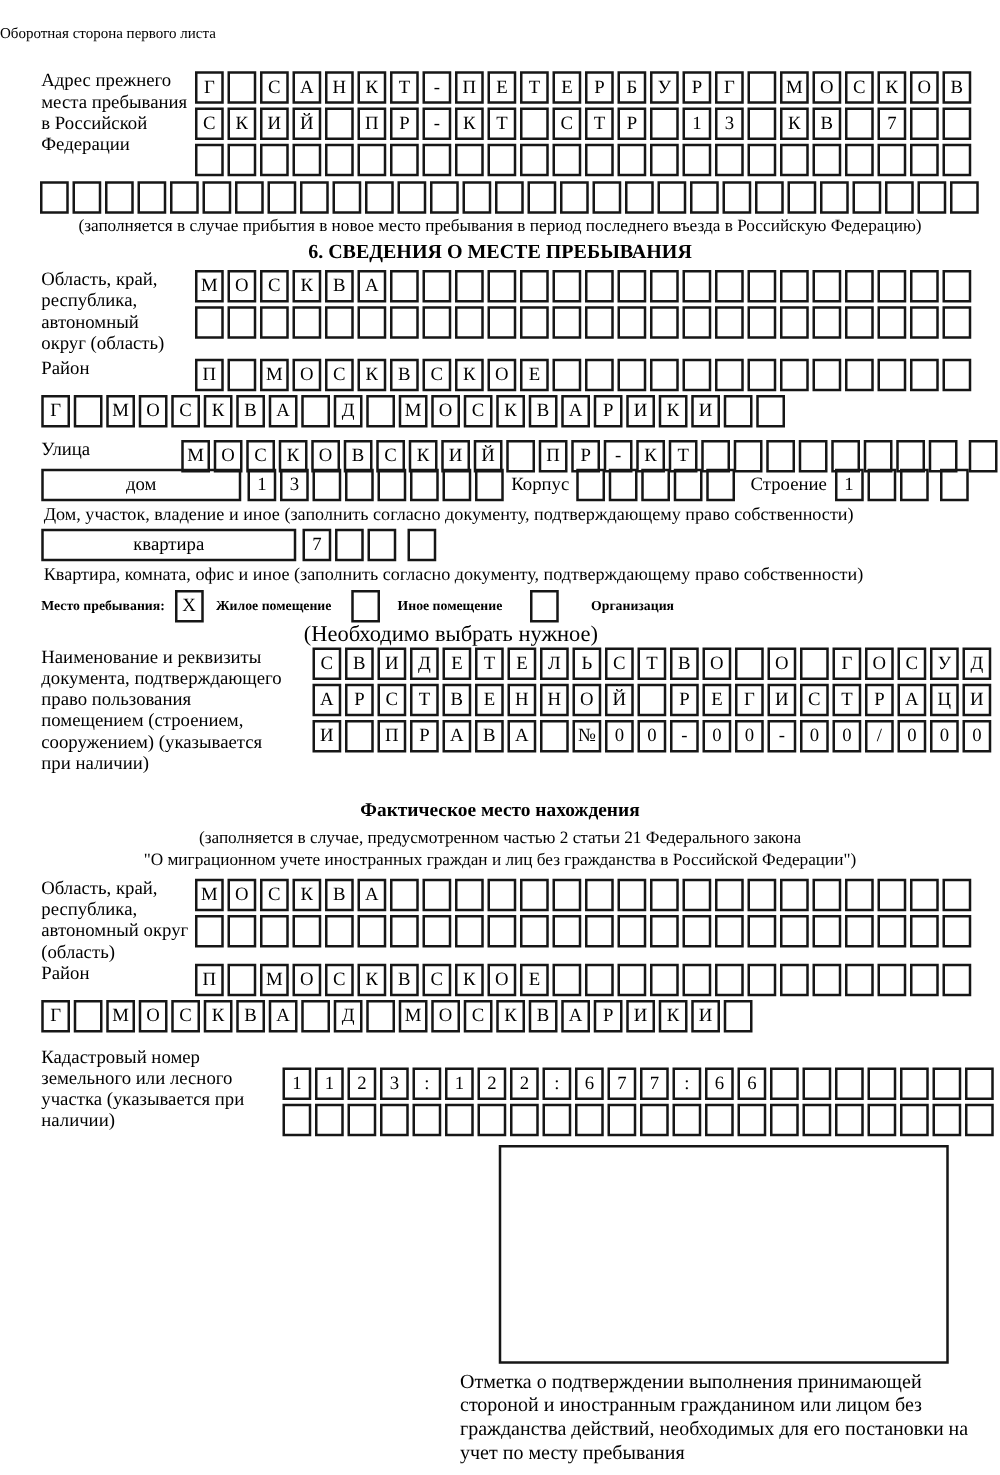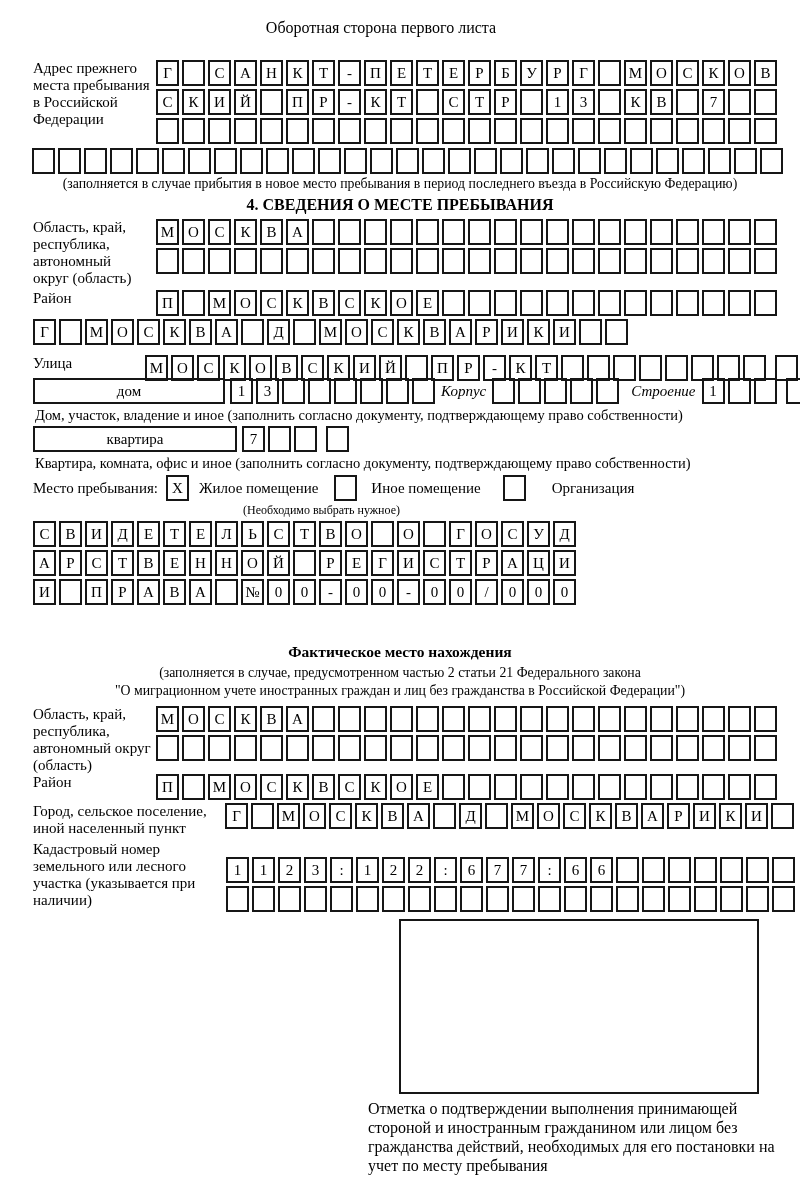--- a/index.html
+++ b/index.html
@@ -1,19 +1,19 @@
 <!DOCTYPE html>
 <html><head>
 <meta charset="utf-8">
 <style>
   * { margin:0; padding:0; box-sizing:border-box; }
   html,body { width:800px; background:#ffffff; color:#000; }
   body { height:1180px; overflow:hidden; font-family:"Liberation Serif","DejaVu Serif",serif; }
 
-  .hdr { text-align:center; padding:19px 38px 0 0; font-size:16px; }
+  .hdr { text-align:left; padding:19px 38px 0 0; font-size:12px; }
 
   .cellrow { display:flex; margin-bottom:3px; }
   .cell {
     flex:none; width:23px; height:26px; border:2px solid #161616;
     margin-right:3px; display:flex; align-items:center; justify-content:center;
     font-size:15px; line-height:1;
   }
   .gap-last .cell:last-child { margin-left:6px; }
 
   .field { display:flex; align-items:flex-start; margin-left:33px; }
@@ -22,43 +22,43 @@
   .rows { flex:none; }
 
   .center-note { text-align:center; font-size:13.8px; line-height:16px; }
   .left-note { margin-left:35px; font-size:14.5px; line-height:17px; }
   .sec-title { text-align:center; font-weight:bold; font-size:16px; line-height:19px; }
 
   .bigbox {
     flex:none; height:26px; border:2px solid #161616;
     display:flex; align-items:center; justify-content:center; font-size:15px;
   }
-  .inline-lbl { flex:none; font-size:15px; line-height:26px;font-style:italic; }
+  .inline-lbl { flex:none; font-size:15px; line-height:26px; }
 
   .cbox {
     flex:none; width:23px; height:26px; border:2px solid #161616;
     display:flex; align-items:center; justify-content:center; font-size:15px;
   }
-  .opt-label { font-size:15px; line-height:26px; }
+  .opt-label { font-size:11px; line-height:26px;font-weight:bold; }
 
   
   .f-prevaddr { margin-top:23px; }
   .fullrow { margin:1px 0 0 32px; }
   .note-prevaddr { margin-top:2px; }
   .s2t { margin-top:3px; }
   .f-oblast2 { margin-top:5px; min-height:70px; }
   .f-raion2 { margin-top:1px; }
   .f-gorod2 { margin-top:0; min-height:36px; }
   .f-ulitsa { margin-top:0; }
   .dom-row { display:flex; align-items:flex-start; margin:-6px 0 0 33px; }
   .note-dom { margin-top:3px; }
   .kvartira-row { display:flex; align-items:center; margin:2px 0 0 33px; }
   .note-kvartira { margin-top:3px; }
   .mesto-row { display:flex; align-items:flex-start; margin:3px 0 0 33px; }
-  .note-mesto { margin-left:243px; font-size:12px; line-height:16px; margin-top:1px; }
+  .note-mesto { margin-left:243px; font-size:18px; line-height:16px; margin-top:1px; }
   .f-doc { margin-top:3px; min-height:104px; }
   .fact-title { margin-top:17px; font-size:15.5px; }
   .fact-note1 { margin-top:4px; }
   .fact-note2 { margin-top:2px; }
   .f-oblast3 { margin-top:7px; min-height:70px; }
   .f-raion3 { margin-top:-2px; }
   .f-gorod3 { margin-top:0; min-height:36px; }
   .f-kadastr { margin-top:2px; }
   .f-kadastr .rows { margin-top:16px; }
   .stamp-box { margin:4px 0 0 399px; width:360px; height:175px; border:2px solid #161616; }
@@ -180,21 +180,21 @@
     <span class="cell"></span>
     <span class="cell"></span>
     <span class="cell"></span>
     <span class="cell"></span>
     <span class="cell"></span>
     <span class="cell"></span>
     <span class="cell"></span>
   </div>
 <div class="center-note note-prevaddr">(заполняется в случае прибытия в новое место пребывания в период последнего въезда в Российскую Федерацию)</div>
 
-<div class="sec-title s2t">4. СВЕДЕНИЯ О МЕСТЕ ПРЕБЫВАНИЯ</div>
+<div class="sec-title s2t">6. СВЕДЕНИЯ О МЕСТЕ ПРЕБЫВАНИЯ</div>
 
 <div class="field f-oblast2">
   <div class="flabel" style="width:123px">
     <span class="wrap" style="width:100px">Область, край, республика, автономный округ (область)</span>
   </div>
   <div class="rows">
     <div class="cellrow">
         <span class="cell">М</span>
         <span class="cell">О</span>
         <span class="cell">С</span>
@@ -342,21 +342,21 @@
         <span class="cell"></span>
         <span class="cell"></span>
         <span class="cell"></span>
         <span class="cell"></span>
         <span class="cell"></span>
       </div>
   </div>
 </div>
 
 <div class="dom-row">
-  <div class="bigbox" style="width:192px;margin-right:5px">дом</div>
+  <div class="bigbox" style="width:160px;margin-right:5px">дом</div>
   <div class="cellrow" style="margin-bottom:0">
       <span class="cell">1</span>
       <span class="cell">3</span>
       <span class="cell"></span>
       <span class="cell"></span>
       <span class="cell"></span>
       <span class="cell"></span>
       <span class="cell"></span>
       <span class="cell"></span>
     </div>
@@ -394,20 +394,23 @@
   <div class="cbox" style="margin-left:8px">X</div>
   <div class="opt-label" style="margin-left:10px">Жилое помещение</div>
   <div class="cbox" style="margin-left:16px"></div>
   <div class="opt-label" style="margin-left:14px">Иное помещение</div>
   <div class="cbox" style="margin-left:22px"></div>
   <div class="opt-label" style="margin-left:26px">Организация</div>
 </div>
 <div class="note-mesto">(Необходимо выбрать нужное)</div>
 
 <div class="field f-doc">
+  <div class="flabel" style="width:217px">
+    <span class="wrap" style="width:196px">Наименование и реквизиты документа, подтверждающего право пользования помещением (строением, сооружением) (указывается при наличии)</span>
+  </div>
   <div class="rows">
     <div class="cellrow">
         <span class="cell">С</span>
         <span class="cell">В</span>
         <span class="cell">И</span>
         <span class="cell">Д</span>
         <span class="cell">Е</span>
         <span class="cell">Т</span>
         <span class="cell">Е</span>
         <span class="cell">Л</span>
@@ -566,23 +569,20 @@
         <span class="cell"></span>
         <span class="cell"></span>
         <span class="cell"></span>
         <span class="cell"></span>
         <span class="cell"></span>
       </div>
   </div>
 </div>
 
 <div class="field f-gorod3">
-  <div class="flabel" style="width:192px">
-    <span class="wrap" style="width:186px">Город, сельское поселение, иной населенный пункт</span>
-  </div>
   <div class="rows">
     <div class="cellrow">
         <span class="cell">Г</span>
         <span class="cell"></span>
         <span class="cell">М</span>
         <span class="cell">О</span>
         <span class="cell">С</span>
         <span class="cell">К</span>
         <span class="cell">В</span>
         <span class="cell">А</span>

